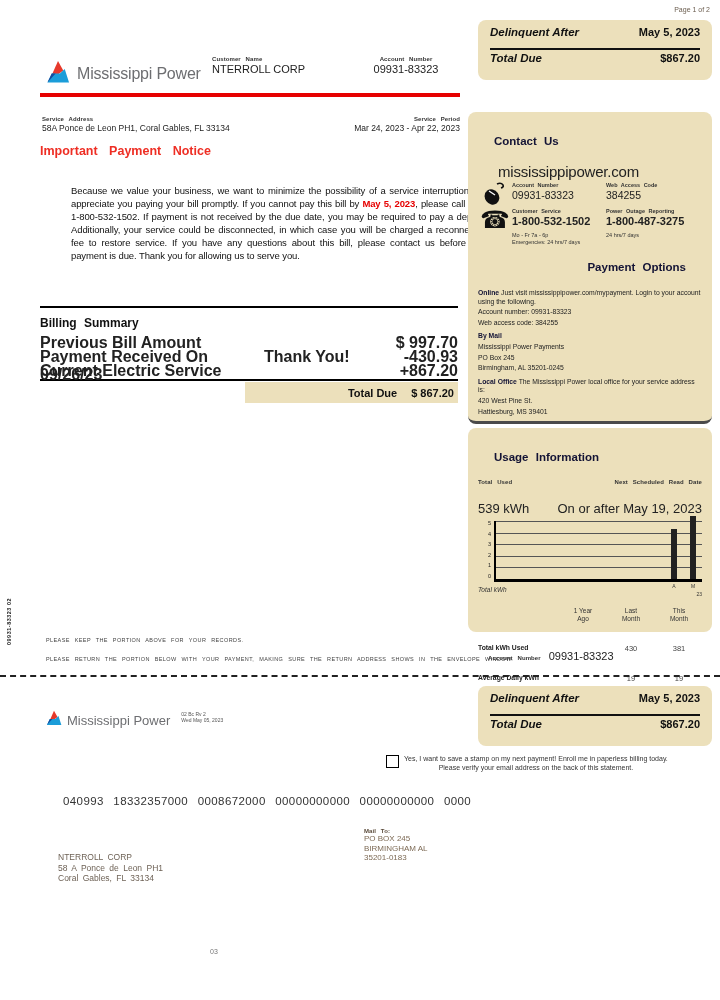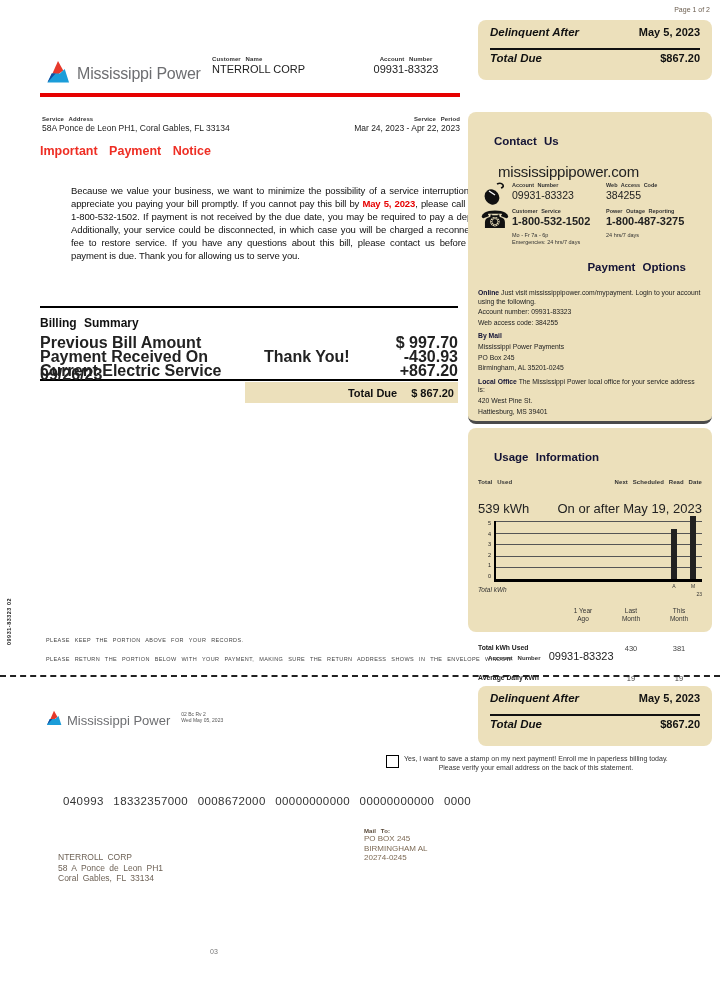--- a/index.html
+++ b/index.html
@@ -366,21 +366,21 @@
       <div>Please verify your email address on the back of this statement.</div>
     </span>
   </div>
 
   <div class="abs scan-line">040993 18332357000 0008672000 00000000000 00000000000 0000</div>
 
   <div class="abs mail-to">
     <div class="microlabel">Mail To:</div>
     <div class="line">PO BOX 245</div>
     <div class="line">BIRMINGHAM AL</div>
-    <div class="line">20274-0245</div>
+    <div class="line">35201-0183</div>
   </div>
 
   <div class="abs stub-addr">
     <div>NTERROLL CORP</div>
     <div>58 A Ponce de Leon PH1</div>
     <div>Coral Gables, FL 33134</div>
   </div>
 
   <div class="abs sheet">03</div>
 

